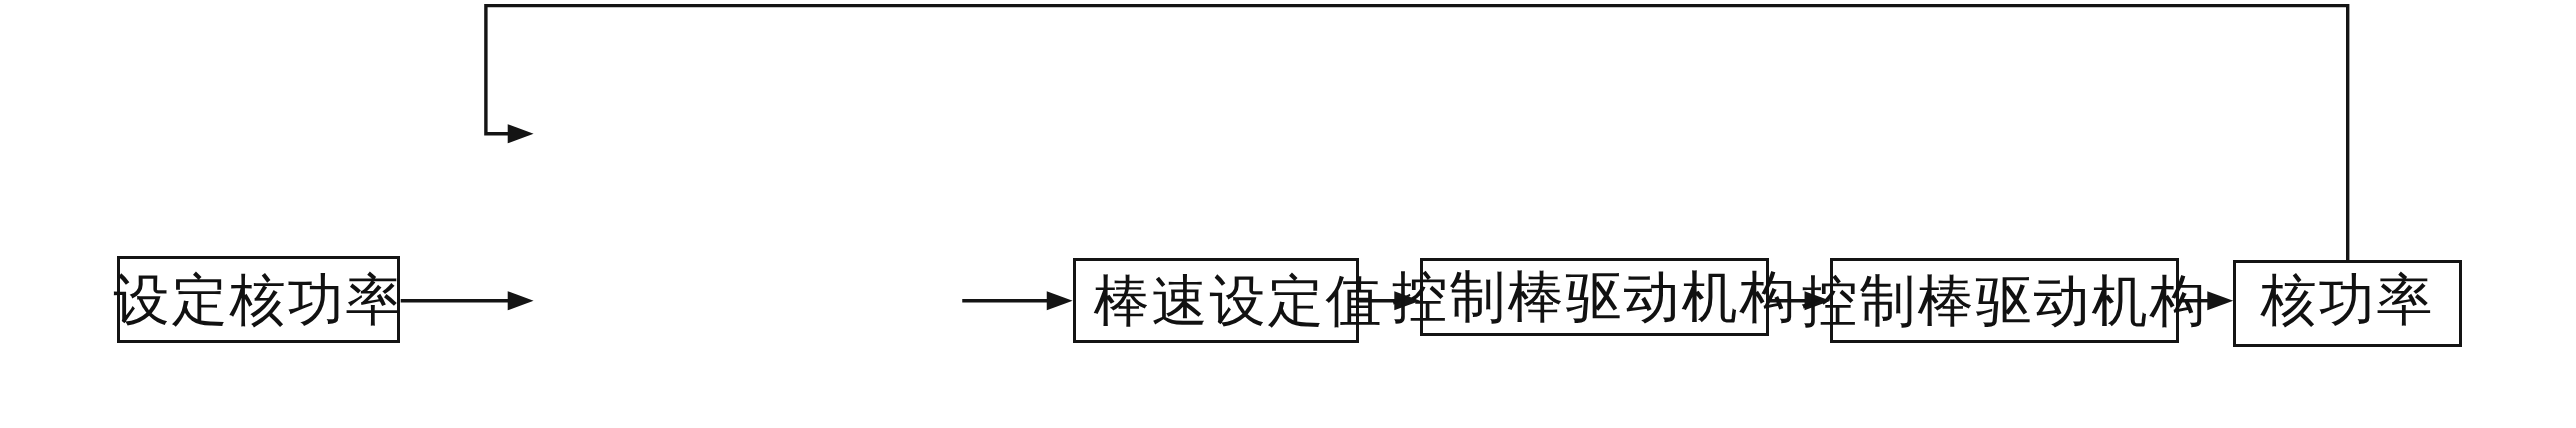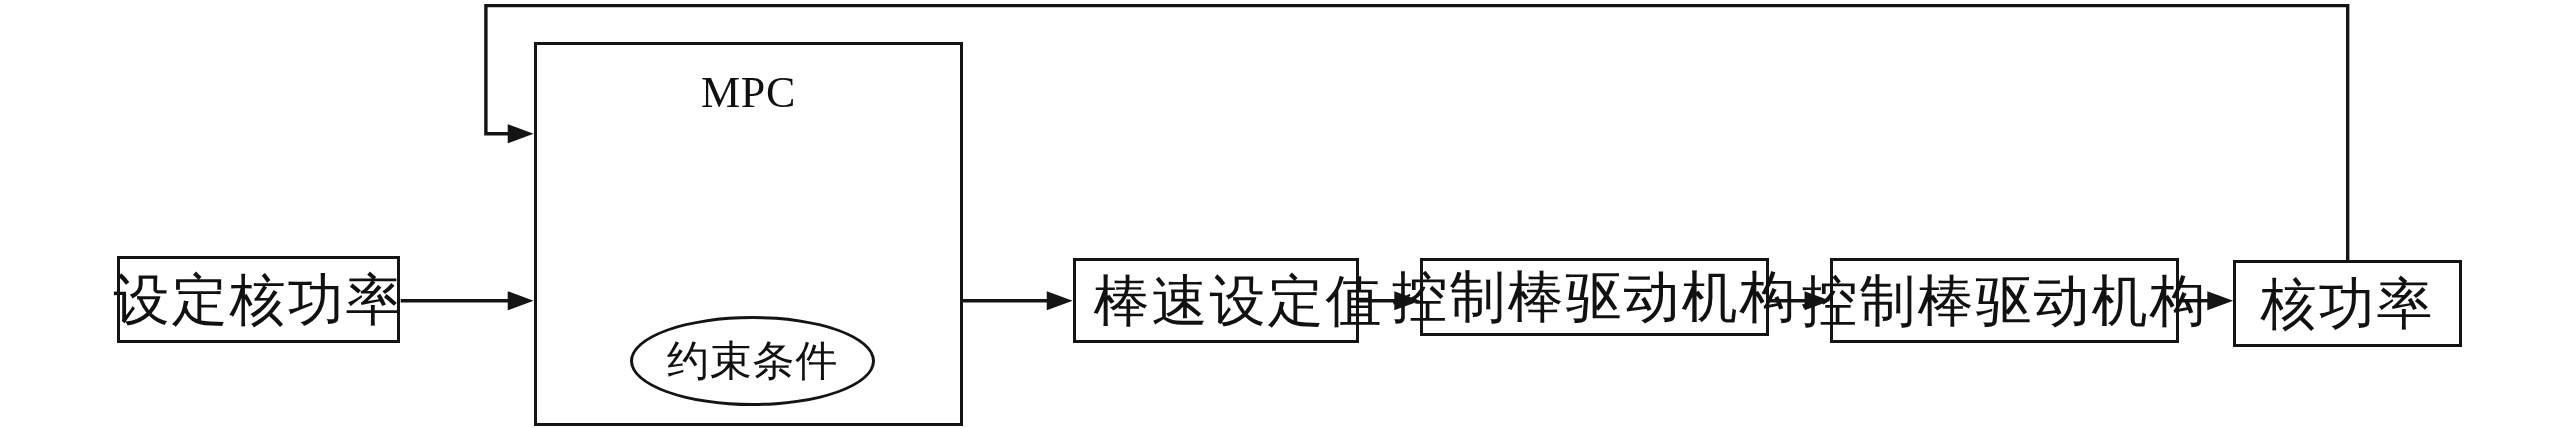--- a/index.html
+++ b/index.html
@@ -87,38 +87,32 @@
       <polygon points="2648,427 2686,441 2648,455"></polygon>
       <polygon points="3239,427 3277,441 3239,455"></polygon>
       <polygon points="745,182 783,196 745,210"></polygon>
     </g>
   </svg>
 
   <div class="node" style="left:117px; top:256px; width:283px; height:87px;">
     <span class="node-label">设定核功率</span>
   </div>
 
-  <div class="node mpc-box" style="left:534px; top:42px; width:429px; height:384px;">
-    <div class="mpc-title">MPC</div>
-  </div>
 
-  <div class="node ellipse" style="left:630px; top:316px; width:245px; height:90px;">
-    <span class="node-label">约束条件</span>
-  </div>
 
   <div class="node" style="left:1073px; top:258px; width:286px; height:85px;padding-left:45px;">
     <span class="node-label">棒速设定值</span>
   </div>
 
   <div class="node" style="left:1420px; top:258px; width:349px; height:78px;">
     <span class="node-label">控制棒驱动机构</span>
   </div>
 
   <div class="node" style="left:1830px; top:258px; width:349px; height:85px;">
     <span class="node-label">控制棒驱动机构</span>
   </div>
 
-  <div class="node" style="left:2233px; top:260px; width:229px; height:87px;">
+  <div class="node" style="left:2233px; top:260px; width:229px; height:87px;font-family:Liberation Mono, monospace;">
     <span class="node-label">核功率</span>
   </div>
 
 </div>
 
 
 </body></html>

